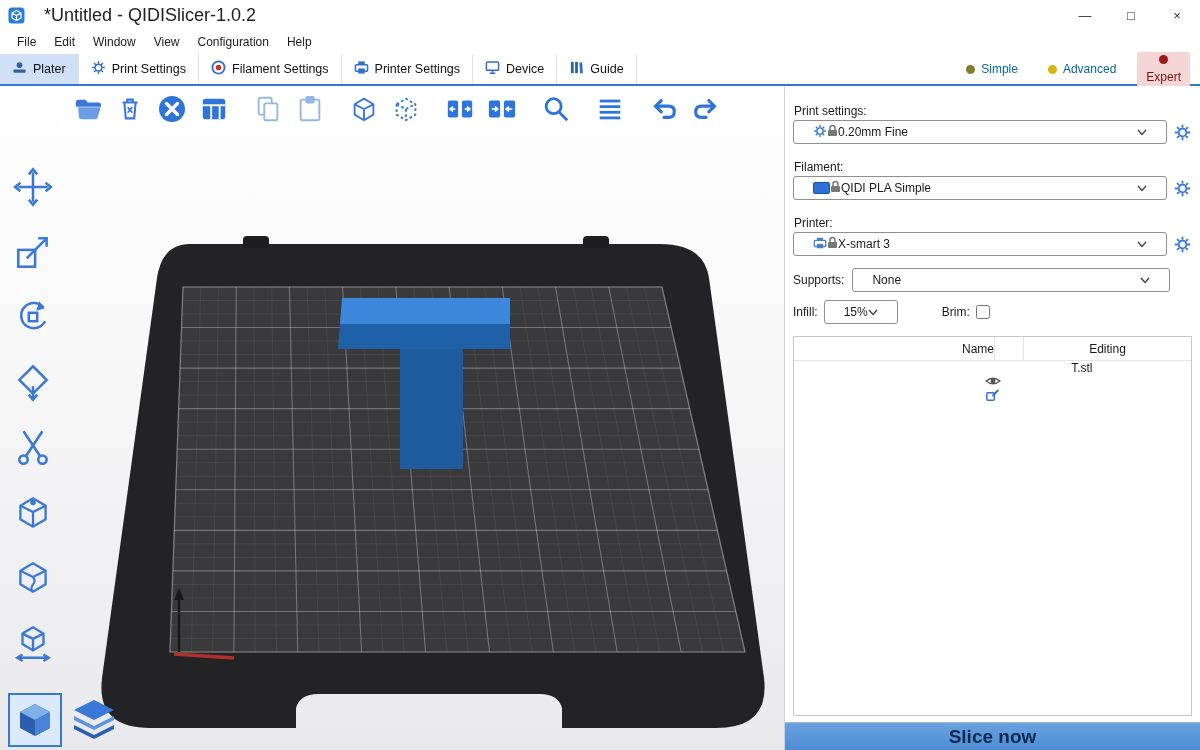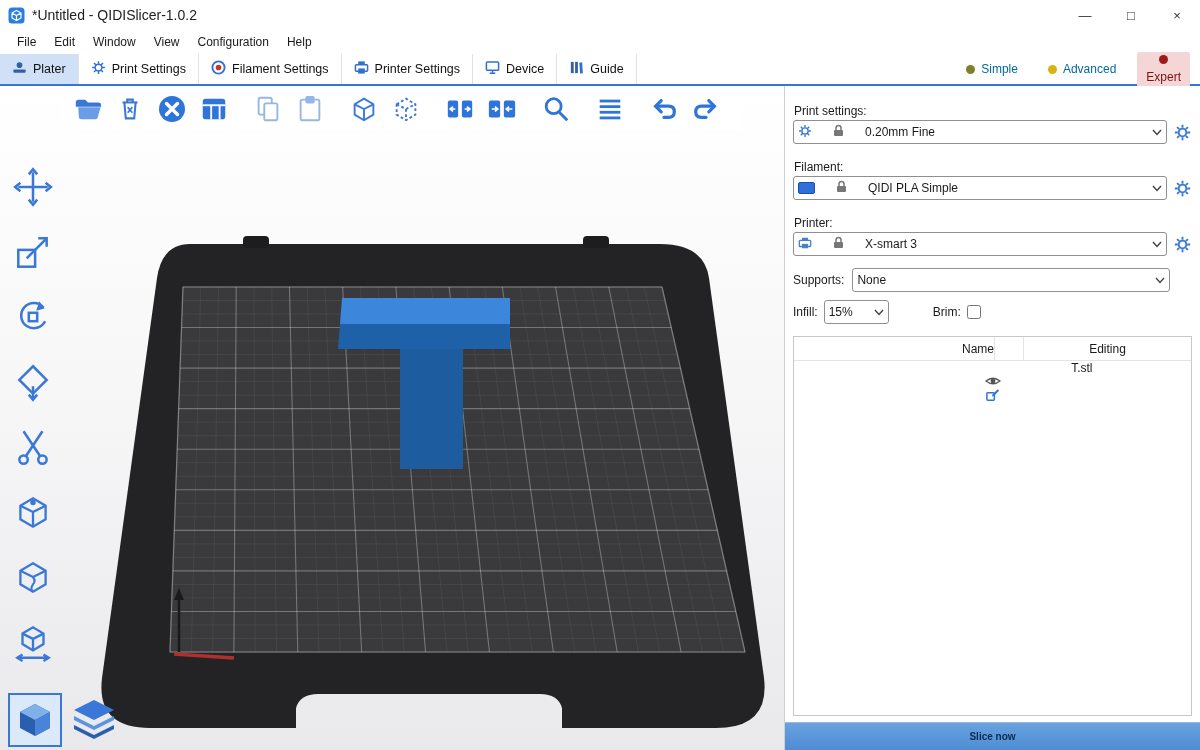--- a/index.html
+++ b/index.html
@@ -5,21 +5,21 @@
   * { box-sizing: border-box; }
   html,body { margin:0; padding:0; }
   body {
     width:1200px; height:750px; overflow:hidden; position:relative;
     font-family:"Liberation Sans", sans-serif; font-size:12px; color:#1a1a1a;
     background:#fff;
   }
   
   .titlebar { height:30px; display:flex; align-items:center; padding-left:8px; background:#fff; }
   .app-icon { width:17px; height:17px; margin-right:7px; }
-  .title-text { font-size:14px; color:#222; }
+  .title-text { font-size:18px; color:#222;margin-left:12px; }
   .win-controls { margin-left:auto; display:flex; height:100%; }
   .win-btn { width:46px; height:100%; display:flex; align-items:center; justify-content:center; font-size:13px; color:#333; }
   
   .menubar { height:24px; display:flex; align-items:center; padding-left:8px; background:#fff; }
   .menu-item { padding:3px 9px; color:#1a1a1a; }
   
   .tabbar { height:32px; display:flex; align-items:stretch; background:#fff; border-bottom:2px solid #3577d4; }
   .tab { display:flex; align-items:center; gap:6px; padding:0 12px; border-right:1px solid #e2e2e2; font-size:12.5px; color:#111; }
   .tab.active { background:#cfe0f7; }
   .modes { margin-left:auto; display:flex; align-items:center; gap:12px; padding-right:10px; }
@@ -47,21 +47,21 @@
   
   .view-buttons { position:absolute; left:8px; bottom:3px; z-index:2; display:flex; gap:5px; align-items:flex-end; }
   .vb { width:54px; height:54px; display:flex; align-items:center; justify-content:center; }
   .vb.active { border:2px solid #3a78d8; background:#dce9fb; }
   
   .right-panel { width:416px; height:100%; border-left:1px solid #d0d0d0; background:#fff;
     display:flex; flex-direction:column; padding:2px 8px 0 8px; }
   .rp-label { margin:16px 1px 2px; }
   .combo-row { display:flex; align-items:center; gap:6px; }
   .combo { flex:1; height:24px; border:1px solid #8f8f8f; border-radius:3px; background:#fff;
-    display:flex; align-items:center; padding:0 4px; gap:21px; }
+    display:flex; align-items:center; padding:0 19px; gap:0; }
   .combo .ctext { flex:1; font-size:12px; white-space:nowrap; overflow:hidden; }
   .swatch { width:17px; height:12px; background:#2f6fd8; border:1px solid #1d4fa8; border-radius:2px; flex:0 0 auto; }
   .gear-btn { width:19px; height:19px; flex:0 0 auto; display:flex; align-items:center; justify-content:center; }
   .supports-row { display:flex; align-items:center; gap:8px; margin-top:12px; }
   .supports-row .combo { margin-right:22px; }
   .infill-row { display:flex; align-items:center; gap:6px; margin-top:8px; }
   .combo.small { flex:0 0 64px; }
   .brim-label { margin-left:38px; }
   .brim-check { width:14px; height:14px; margin:0; }
   
@@ -71,21 +71,21 @@
   .col-eye  { width:30px; height:100%; display:flex; align-items:center; justify-content:center;
     border-left:1px solid #e4e4e4; border-right:1px solid #e4e4e4; }
   .col-edit { flex:1; text-align:center; display:flex; align-items:center; justify-content:center; }
   .obj-row { display:flex; height:26px; align-items:center;flex-direction:column; }
   .obj-row .col-name { padding-left:30px; }
   .obj-row .col-eye, .obj-row .col-edit { border:none; }
   .obj-body { flex:1; }
   
   .slice-btn { height:28px; margin:6px -8px 0 -8px; background:linear-gradient(180deg,#69a2e0,#4e8cd3);
     border-top:1px solid #9fb8d6; display:flex; align-items:center; justify-content:center;
-    font-weight:bold; font-size:10px; color:#0a2a52; }
+    font-weight:bold; font-size:19px; color:#0a2a52; }
 </style>
 </head>
 <body>
 
 <div class="titlebar">
   <span class="app-icon">
     <svg width="17" height="17" viewBox="0 0 17 17">
         <rect x="0.5" y="0.5" width="16" height="16" rx="3.5" fill="#2a7de1"></rect>
         <path d="M8.5 3.5 L13 6 V11 L8.5 13.5 L4 11 V6 Z M4 6 L8.5 8.5 L13 6 M8.5 8.5 V13.5" fill="none" stroke="#fff" stroke-width="1.2"></path>
       </svg>

